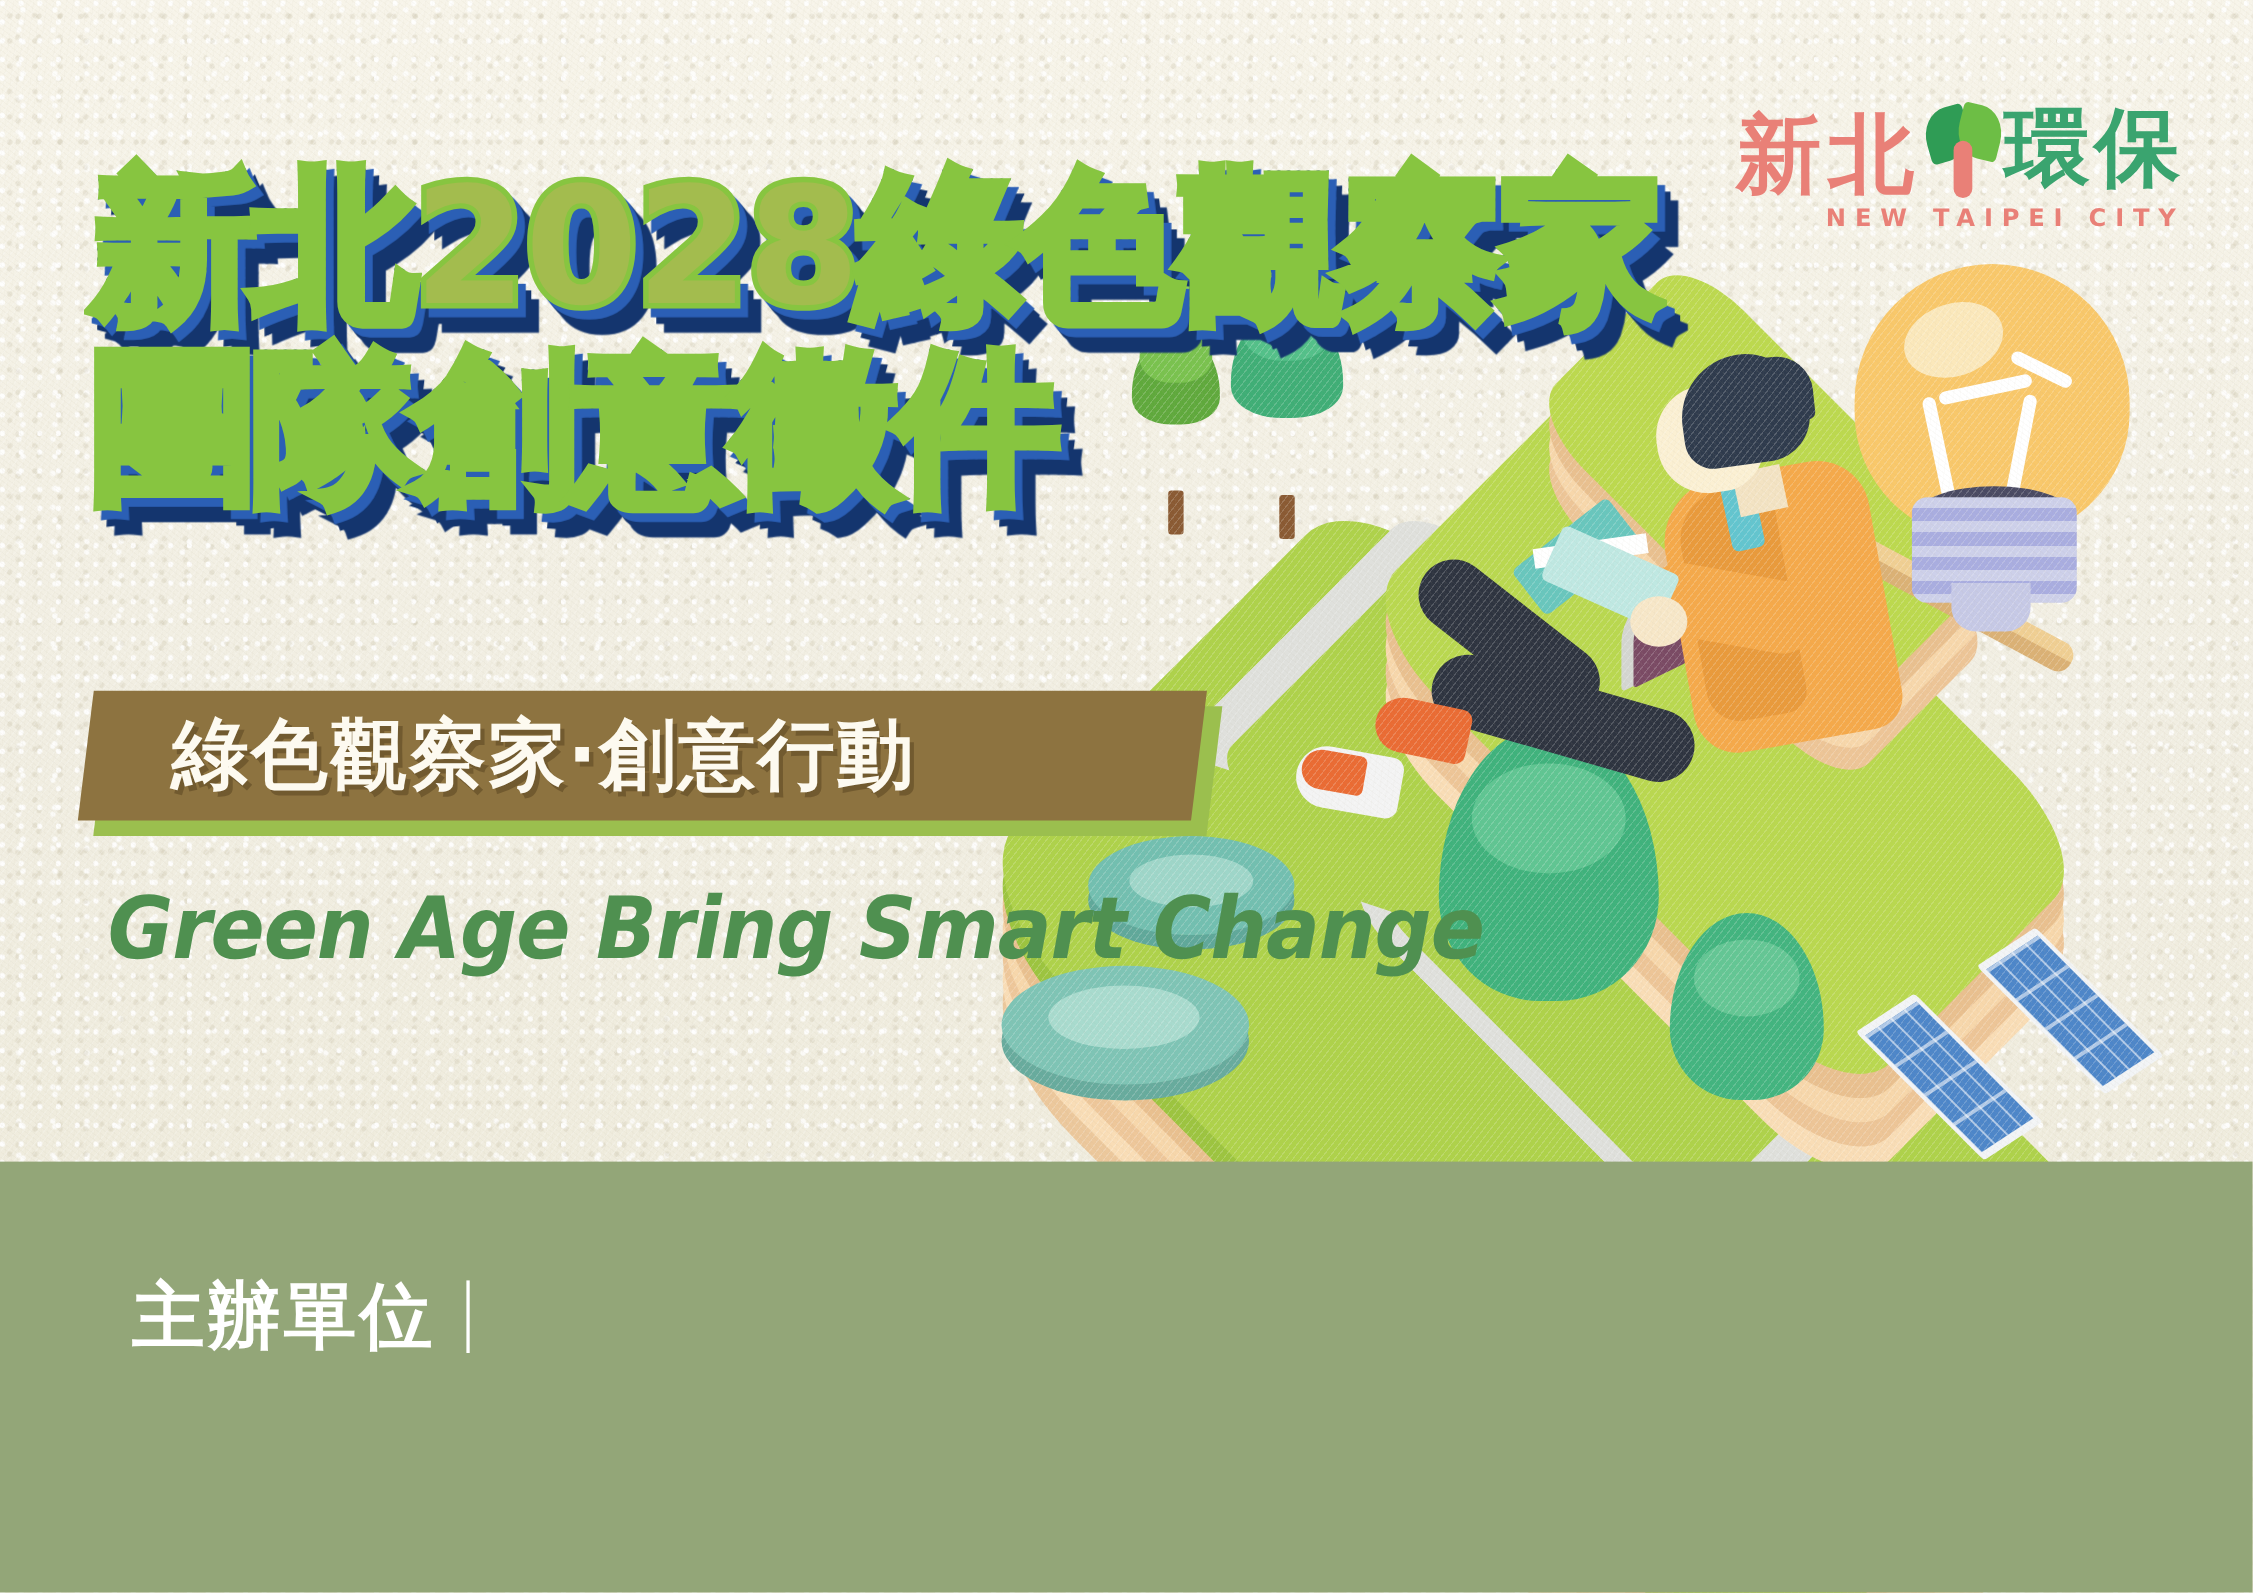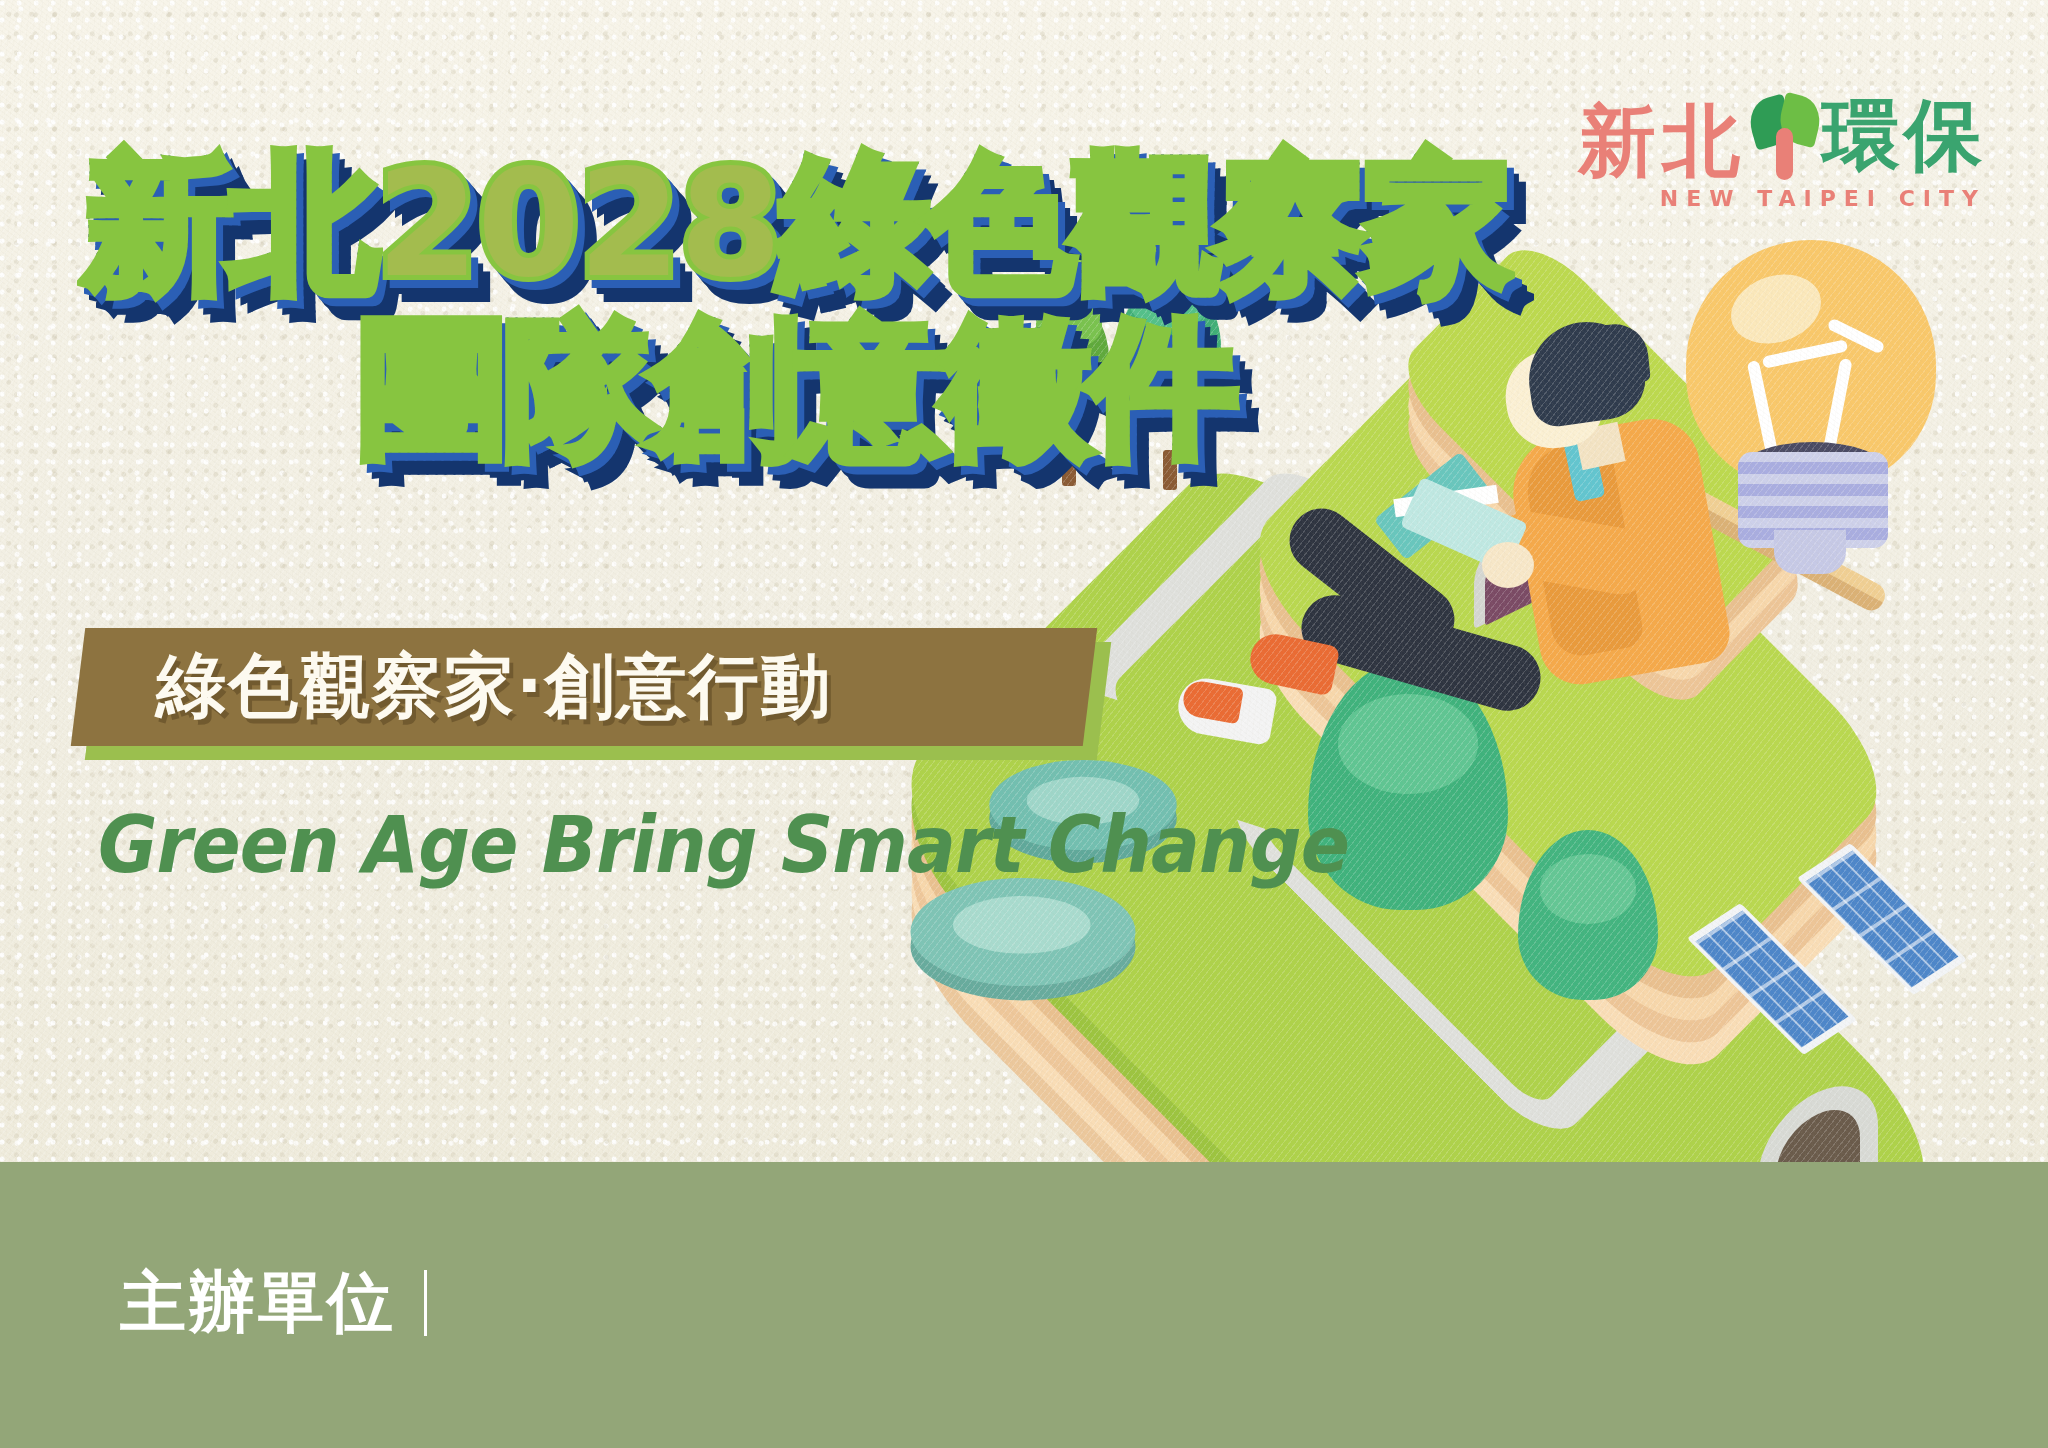--- a/index.html
+++ b/index.html
@@ -161,21 +161,21 @@
 
   
   #title-block{position:absolute;left:84px;top:150px;z-index:20;}
   .tline{
     font-family:"DejaVu Sans","Liberation Sans",sans-serif;
     font-weight:700;letter-spacing:-2px;line-height:1;white-space:nowrap;
     -webkit-text-stroke:10px #87c540;
     paint-order:stroke fill;
   }
   .tl1{font-size:148px;}
-  .tl2{font-size:148px;margin-top:16px;text-align:center;}
+  .tl2{font-size:148px;margin-top:16px;}
   .halftone{
     color:#e8f5f9;
     background-image:radial-gradient(#123f7a 1.3px, transparent 1.6px);
     background-size:9px 9px;
     -webkit-background-clip:text;background-clip:text;
     -webkit-text-fill-color:transparent;
     text-shadow:none;
     filter:drop-shadow(7px 8px 0 #2b5fb5) drop-shadow(12px 14px 0 #14356e);
   }
   .seg{display:inline-block;}
@@ -207,21 +207,21 @@
   #eng{
     position:absolute;left:98px;top:800px;z-index:20;
     font-family:"DejaVu Sans","Liberation Sans",sans-serif;
     font-size:78px;font-weight:700;font-style:italic;
     color:#4f9050;letter-spacing:-1px;white-space:nowrap;
     transform:scaleX(.93);transform-origin:left center;
   }
 
   
   #footer{
-    position:absolute;left:0;bottom:0;width:2048px;height:286px;
+    position:absolute;left:0;bottom:0;width:2048px;height:392px;
     background:#93a678;z-index:15;
   }
   #footer-text{
     position:absolute;left:120px;top:96px;
     font-family:"DejaVu Sans","Liberation Sans",sans-serif;
     font-size:66px;font-weight:700;color:#ffffff;letter-spacing:3px;white-space:nowrap;
     display:flex;align-items:center;gap:28px;
   }
   #footer-div{display:inline-block;width:3px;height:66px;background:#ffffff;}
 

